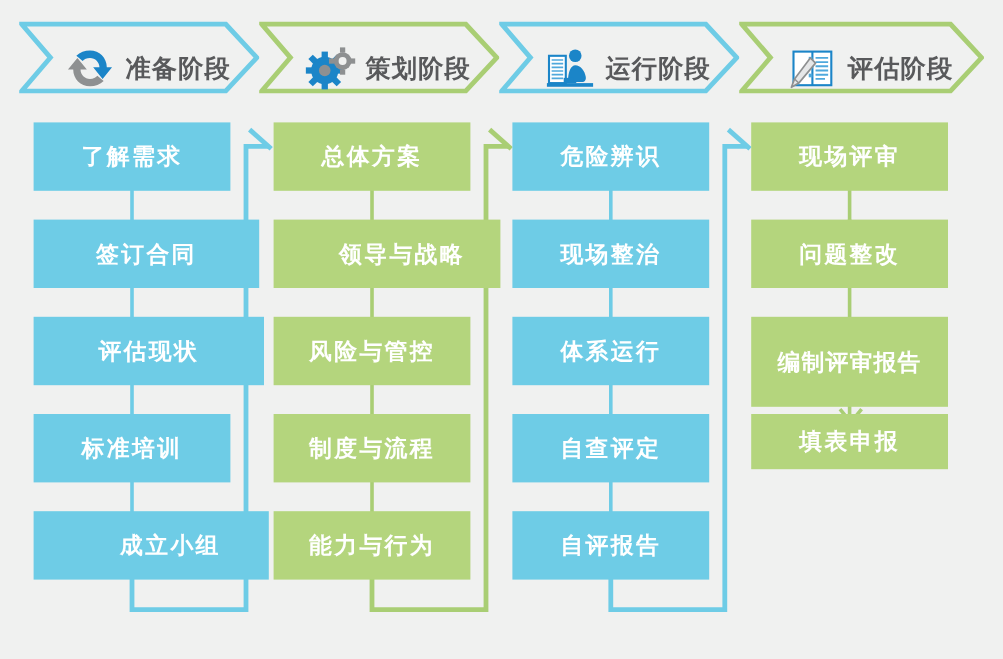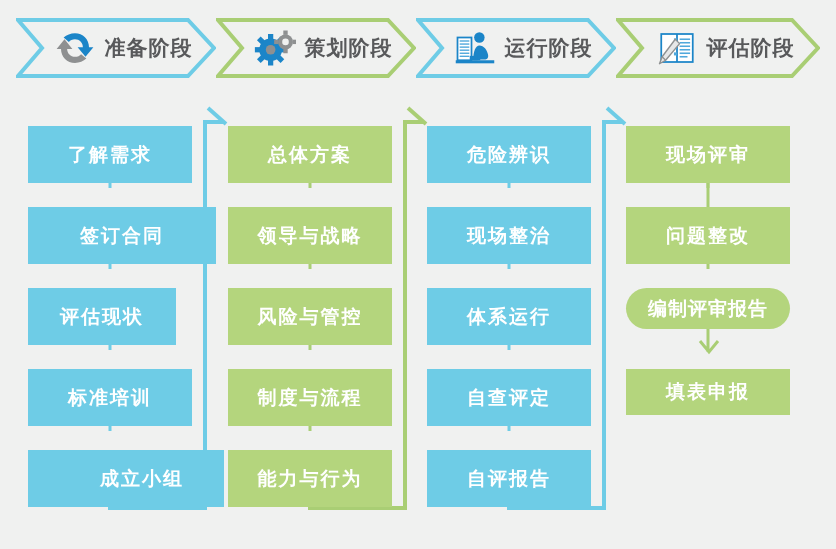--- a/index.html
+++ b/index.html
@@ -17,21 +17,21 @@
     background: #f0f1f0;
     overflow: hidden;
   }
 
   
   .hdr {
     position: absolute;
     top: 18px;
     height: 60px;
     display: flex;
-    align-items: center;
+    align-items: flex-end;
     justify-content: center;
     gap: 10px;
     box-sizing: border-box;
   }
   .hdr .chev-svg {
     position: absolute;
     left: 0; top: 0;
     width: 100%; height: 100%;
     pointer-events: none;
   }
@@ -62,21 +62,20 @@
     position: absolute;
     display: flex;
     align-items: center;
     justify-content: center;
     color: #ffffff;
     font-size: 19px;
     font-weight: bold;
     letter-spacing: 2px;
     white-space: nowrap;
     z-index: 3;
-    margin-top: 24px;
   }
   .box.blue  { background: #6ECCE6; }
   .box.green { background: #B4D57D; }
 
   
   #wires {
     position: absolute;
     left: 0; top: 0;
     width: 836px; height: 549px;
     z-index: 1;
@@ -237,38 +236,38 @@
         </g>
         <path d="M22 14 L27 19 L11 38 L4 42 L7 34 Z" fill="#E6E7E8" stroke="#8E9091" stroke-width="1.6" stroke-linejoin="round"></path>
         <path d="M7 34 L11 38" stroke="#8E9091" stroke-width="1.4"></path>
       </svg>
       <span class="hdr-label">评估阶段</span>
     </div>
   </div>
 
   <div class="box blue" style="left:28px; top:102px; width:164px; height:57px;">了解需求</div>
   <div class="box blue" style="left:28px; top:183px; width:188px; height:57px;">签订合同</div>
-  <div class="box blue" style="left:28px; top:264px; width:148px; height:57px;">评估现状</div>
+  <div class="box blue" style="left:28px; top:264px; width:192px; height:57px;">评估现状</div>
   <div class="box blue" style="left:28px; top:345px; width:164px; height:57px;">标准培训</div>
   <div class="box blue" style="left:28px; top:426px; width:164px; height:57px;padding-left:32px;">成立小组</div>
 
   <div class="box green" style="left:228px; top:102px; width:164px; height:57px;text-align:right;">总体方案</div>
-  <div class="box green" style="left:228px; top:183px; width:164px; height:57px;">领导与战略</div>
+  <div class="box green" style="left:228px; top:183px; width:164px; height:57px;padding-left:25px;">领导与战略</div>
   <div class="box green" style="left:228px; top:264px; width:164px; height:57px;">风险与管控</div>
   <div class="box green" style="left:228px; top:345px; width:164px; height:57px;">制度与流程</div>
   <div class="box green" style="left:228px; top:426px; width:164px; height:57px;">能力与行为</div>
 
   <div class="box blue" style="left:427px; top:102px; width:164px; height:57px;">危险辨识</div>
   <div class="box blue" style="left:427px; top:183px; width:164px; height:57px;">现场整治</div>
   <div class="box blue" style="left:427px; top:264px; width:164px; height:57px;">体系运行</div>
   <div class="box blue" style="left:427px; top:345px; width:164px; height:57px;">自查评定</div>
   <div class="box blue" style="left:427px; top:426px; width:164px; height:57px;">自评报告</div>
 
   <div class="box green" style="left:626px; top:102px; width:164px; height:57px;">现场评审</div>
   <div class="box green" style="left:626px; top:183px; width:164px; height:57px;">问题整改</div>
-  <div class="box green" style="left:626px; top:264px; width:164px; height:41px; letter-spacing:1px;border-radius:24px;">编制评审报告</div>
+  <div class="box green" style="left:626px; top:264px; width:164px; height:75px; letter-spacing:1px;">编制评审报告</div>
   <div class="box green" style="left:626px; top:345px; width:164px; height:46px;">填表申报</div>
 
   <svg id="wires-top" viewBox="0 0 836 549" xmlns="http://www.w3.org/2000/svg">
     <line x1="708" y1="183" x2="708" y2="240" stroke="#A9CE74" stroke-width="3"></line>
   </svg>
 
 </div>
 
 </body></html>

